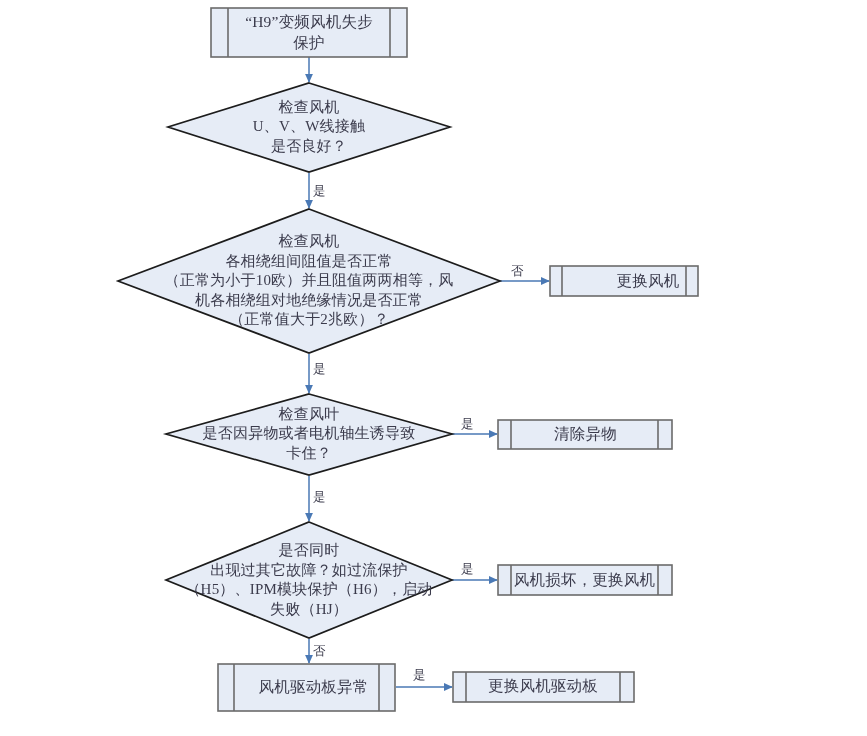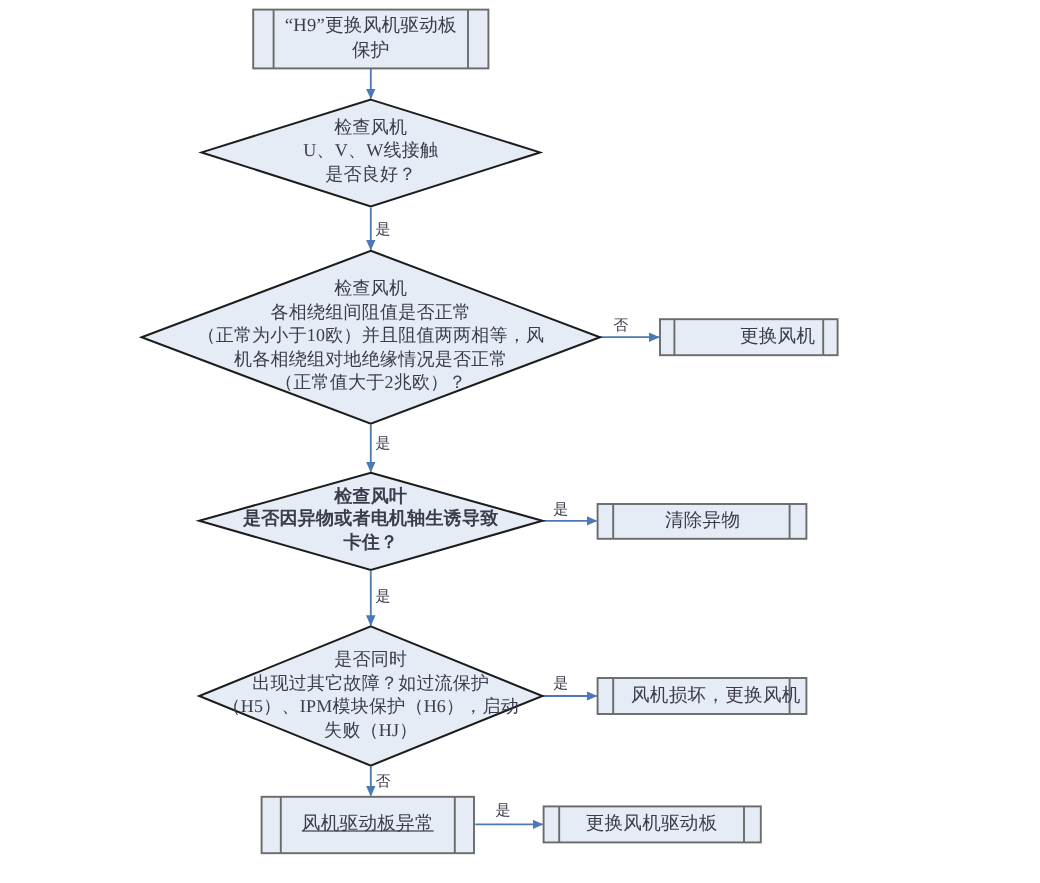--- a/index.html
+++ b/index.html
@@ -139,49 +139,49 @@
       <line x1="379" y1="664" x2="379" y2="711" class="bar-stroke"></line>
     </g>
 
     <g>
       <rect x="453" y="672" width="181" height="30" class="shape-fill shape-stroke"></rect>
       <line x1="466" y1="672" x2="466" y2="702" class="bar-stroke"></line>
       <line x1="620" y1="672" x2="620" y2="702" class="bar-stroke"></line>
     </g>
   </svg>
 
-  <div class="node-text proc-text" style="left:228px; top:8px; width:162px; height:49px;">“H9”更换风机驱动板
+  <div class="node-text proc-text" style="left:228px; top:8px; width:162px; height:49px;">“H9”变频风机失步
 保护</div>
 
   <div class="node-text dec-text" style="left:189px; top:96px; width:240px; height:62px;">检查风机
 U、V、W线接触
 是否良好？</div>
 
   <div class="node-text dec-text" style="left:144px; top:228px; width:330px; height:106px;">检查风机
 各相绕组间阻值是否正常
 （正常为小于10欧）并且阻值两两相等，风
 机各相绕组对地绝缘情况是否正常
 （正常值大于2兆欧）？</div>
 
   <div class="node-text proc-text" style="left:562px; top:266px; width:124px; height:30px;padding-left:24px;">更换风机</div>
 
-  <div class="node-text dec-text" style="left:179px; top:403px; width:260px; height:62px;font-weight:bold;">检查风叶
+  <div class="node-text dec-text" style="left:179px; top:403px; width:260px; height:62px;">检查风叶
 是否因异物或者电机轴生诱导致
 卡住？</div>
 
   <div class="node-text proc-text" style="left:511px; top:420px; width:149px; height:29px;border-radius:11px;">清除异物</div>
 
   <div class="node-text dec-text" style="left:157px; top:537px; width:304px; height:86px;">是否同时
 出现过其它故障？如过流保护
 （H5）、IPM模块保护（H6），启动
 失败（HJ）</div>
 
-  <div class="node-text proc-text" style="left:511px; top:565px; width:147px; height:30px;margin-left:12px;">风机损坏，更换风机</div>
+  <div class="node-text proc-text" style="left:511px; top:565px; width:147px; height:30px;">风机损坏，更换风机</div>
 
-  <div class="node-text proc-text" style="left:234px; top:664px; width:145px; height:47px;text-decoration:underline;">风机驱动板异常</div>
+  <div class="node-text proc-text" style="left:234px; top:664px; width:159px; height:47px;">风机驱动板异常</div>
 
   <div class="node-text proc-text" style="left:466px; top:672px; width:154px; height:30px;font-family:Liberation Mono, monospace;">更换风机驱动板</div>
 
   <div class="edge-label" style="left:313px; top:185px;">是</div>
 
   <div class="edge-label" style="left:511px; top:265px;">否</div>
 
   <div class="edge-label" style="left:313px; top:363px;">是</div>
 
   <div class="edge-label" style="left:461px; top:418px;">是</div>

